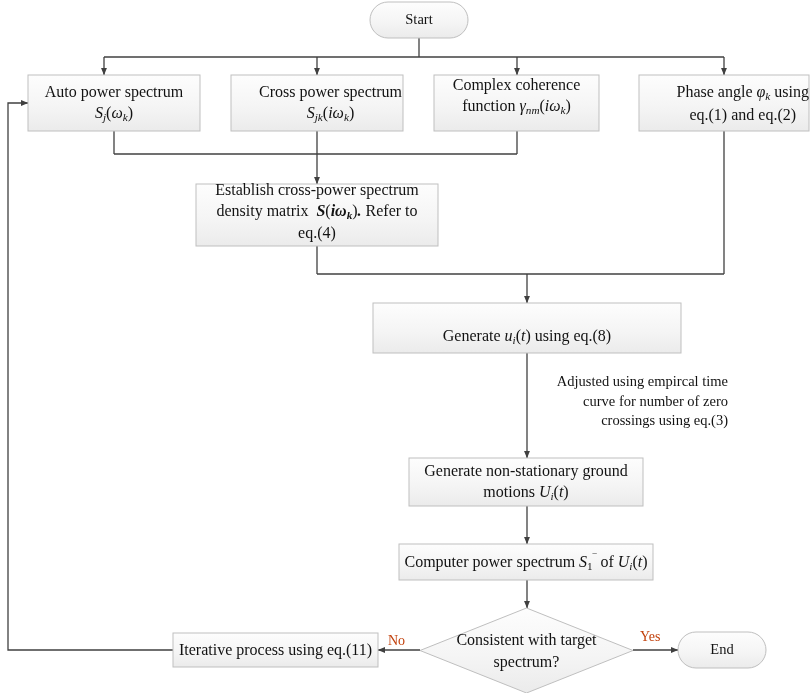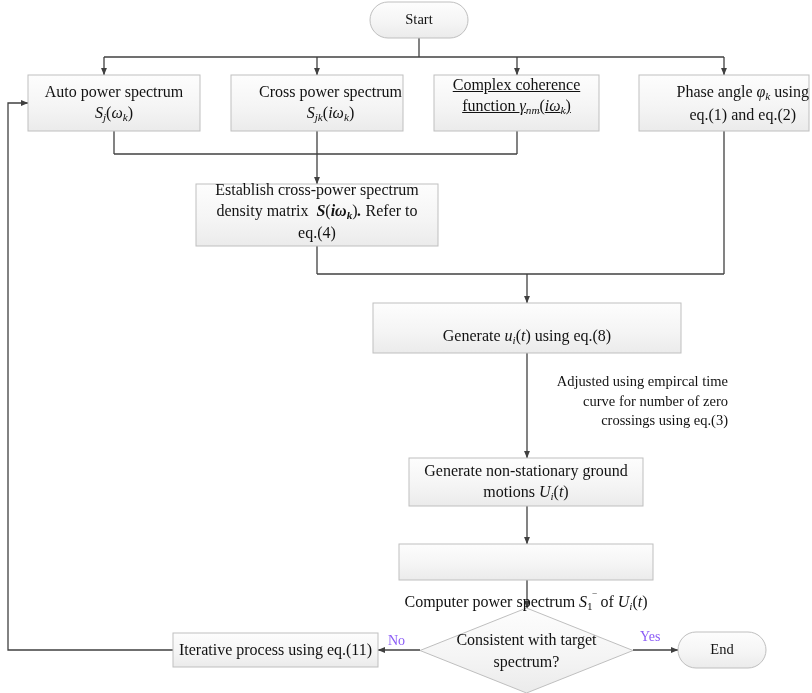--- a/index.html
+++ b/index.html
@@ -56,21 +56,21 @@
     font-size: 16px;
     line-height: 1.32;
     color: #121212;
     pointer-events: none;
   }
   .node-label.terminator { font-size: 14.5px; }
   .edge-label {
     position: absolute;
     font-family: "Liberation Serif", "DejaVu Serif", serif;
     font-size: 14px;
-    color: #8b5cf6;
+    color: #c2410c;
     white-space: nowrap;
   }
   .note-label {
     position: absolute;
     font-family: "Liberation Serif", "DejaVu Serif", serif;
     font-size: 14.5px;
     line-height: 1.35;
     color: #121212;
     text-align: right;
   }
@@ -137,36 +137,36 @@
   <div id="label-layer">
       <div class="node-label terminator" style="left: 370px; top: 2px; width: 98px; height: 36px;">
         <span>Start</span>
       </div>
       <div class="node-label" style="left: 28px; top: 75px; width: 172px; height: 56px;">
         <span>Auto power spectrum<br><i class="mv">S<sub>j</sub></i>(<i class="mv">ω<sub>k</sub></i>)</span>
       </div>
       <div class="node-label" style="left: 231px; top: 75px; width: 199px; height: 56px;">
         <span>Cross power spectrum<br><i class="mv">S<sub>jk</sub></i>(<i class="mv">iω<sub>k</sub></i>)</span>
       </div>
-      <div class="node-label" style="left: 434px; top: 75px; width: 165px; height: 41px; text-decoration: underline;">
+      <div class="node-label" style="left: 434px; top: 75px; width: 165px; height: 41px;">
         <span>Complex coherence<br>function <i class="mv">γ<sub>nm</sub></i>(<i class="mv">iω<sub>k</sub></i>)</span>
       </div>
       <div class="node-label" style="left: 639px; top: 75px; width: 170px; height: 56px; justify-content: flex-end;">
         <span>Phase angle <i class="mv">φ<sub>k</sub></i> using<br>eq.(1) and eq.(2)</span>
       </div>
       <div class="node-label" style="left: 196px; top: 184px; width: 242px; height: 54px;">
         <span>Establish cross-power spectrum<br>density matrix&nbsp; <b class="mv">S</b>(<b class="mv">iω<sub>k</sub></b>)<b class="mv">.</b> Refer to<br>eq.(4)</span>
       </div>
       <div class="node-label" style="left: 373px; top: 303px; width: 308px; height: 66px;">
         <span>Generate <i class="mv">u<sub>i</sub></i>(<i class="mv">t</i>) using eq.(8)</span>
       </div>
       <div class="node-label" style="left: 409px; top: 458px; width: 234px; height: 48px; border-radius: 17px;">
         <span>Generate non-stationary ground<br>motions <i class="mv">U<sub>i</sub></i>(<i class="mv">t</i>)</span>
       </div>
-      <div class="node-label" style="left: 399px; top: 544px; width: 254px; height: 36px; margin-top: 40px;">
+      <div class="node-label" style="left: 399px; top: 544px; width: 254px; height: 36px;">
         <span>Computer power spectrum <i class="mv">S</i><sub>1</sub><sup>‾</sup> of <i class="mv">U<sub>i</sub></i>(<i class="mv">t</i>)</span>
       </div>
       <div class="node-label" style="left: 420px; top: 608px; width: 213px; height: 85px;">
         <span>Consistent with target<br>spectrum?</span>
       </div>
       <div class="node-label" style="left: 173px; top: 633px; width: 205px; height: 34px;">
         <span>Iterative process using eq.(11)</span>
       </div>
       <div class="node-label terminator" style="left: 678px; top: 632px; width: 88px; height: 36px;">
         <span>End</span>

